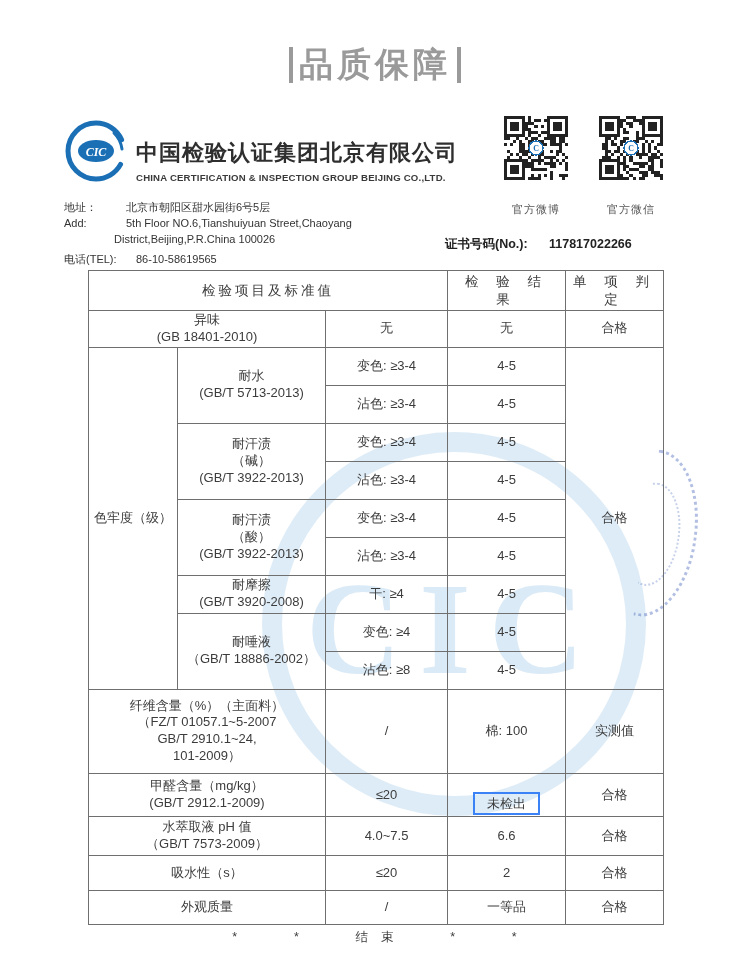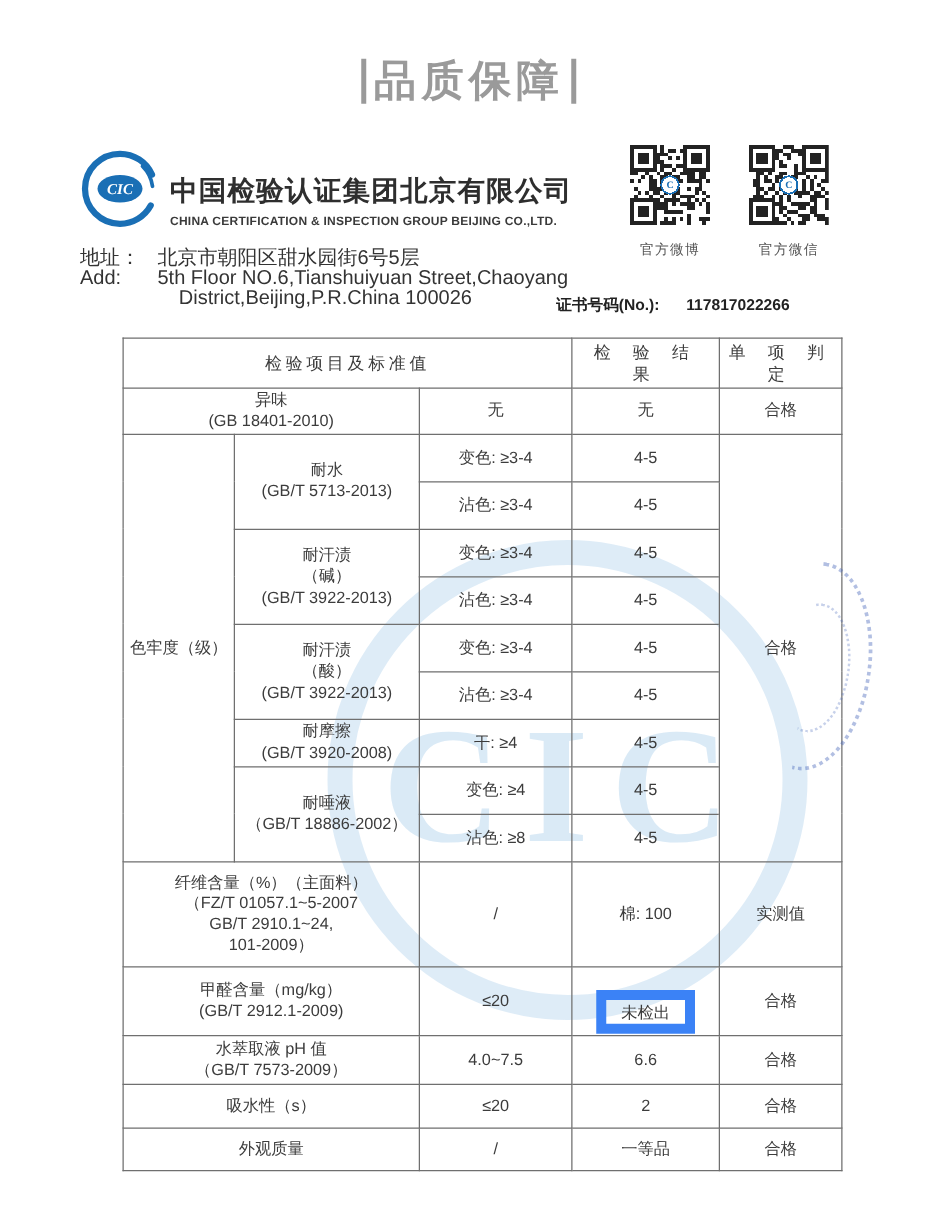--- a/index.html
+++ b/index.html
@@ -22,43 +22,43 @@
   .org { position:absolute; top:118px; left:64px; display:flex; align-items:center; }
   .org-logo { width:64px; height:64px; }
   .org-names { margin-left:8px;margin-top:20px; }
   .org-name-cn { font-size:22px; font-weight:bold; color:#2e2e2e; letter-spacing:1px; }
   .org-name-en { font-size:9.6px; font-weight:bold; color:#3a3a3a; margin-top:4px; letter-spacing:0.2px; }
   
   .qr-block { position:absolute; top:116px; display:flex; flex-direction:column; align-items:center; }
   .qr-weibo { left:504px; }
   .qr-wechat { left:599px; }
   .qr-box { width:64px; height:64px; }
-  .qr-label { margin-top:12px; font-size:11px; color:#555; letter-spacing:1px;font-family:Liberation Serif, serif; }
+  .qr-label { margin-top:22px; font-size:11px; color:#555; letter-spacing:1px;font-family:Liberation Serif, serif; }
   
-  .contact { position:absolute; top:199px; left:64px; font-size:16px; line-height:16px; color:#333; }
+  .contact { position:absolute; top:199px; left:64px; font-size:11px; line-height:16px; color:#333; }
   .contact .row { display:flex; }
   .contact .lbl { width:62px; flex:none; }
-  .contact .ind { margin-left:79px; }
+  .contact .ind { margin-left:50px; }
   .cert { position:absolute; top:235px; left:445px; font-size:12.5px; line-height:18px; color:#222; font-weight:600; }
   .cert .row { display:flex; }
   .cert .lbl { width:104px; flex:none; }
   
   .report-table {
-    position:absolute; top:270px; left:98px; width:575px;
+    position:absolute; top:270px; left:88px; width:575px;
     border-collapse:collapse; table-layout:fixed; z-index:1; position:absolute;
   }
   .report-table td, .report-table th {
     border:1px solid #6f6f6f; text-align:center; vertical-align:middle;
     font-size:13px; font-weight:normal; color:#3c3c3c; padding:1px 2px;
     white-space:pre-line; line-height:1.3; background:transparent;
   }
   .report-table th { letter-spacing:3px; font-size:13.5px; }
   th.sp { letter-spacing:7px;text-align:center; }
   .red-box {
-    display:inline-block; border:8px solid #3b82f6; padding:2px 12px; line-height:1.2;
+    display:inline-block; border:2px solid #3b82f6; padding:2px 12px; line-height:1.2;
   }
   .end-line {
     position:absolute; top:929px; left:88px; width:575px; text-align:center;
     font-size:12.5px; color:#3c3c3c; white-space:pre; letter-spacing:2px; z-index:1;
   }
   
   .watermark {
     position:absolute; left:262px; top:432px; width:384px; height:384px;
     border:20px solid rgba(168,205,233,0.38); border-radius:50%;
     display:flex; align-items:center; justify-content:center; z-index:0;
@@ -399,20 +399,24 @@
   <div class="contact">
     <div class="row">
       <span class="lbl">地址：</span>
       <span>北京市朝阳区甜水园街6号5层</span>
     </div>
     <div class="row">
       <span class="lbl">Add:</span>
       <span>5th Floor NO.6,Tianshuiyuan Street,Chaoyang</span>
     </div>
     <div class="ind">District,Beijing,P.R.China   100026</div>
+    <div class="row" style="margin-top:4px;">
+      <span class="lbl" style="width:72px;">电话(TEL):</span>
+      <span>86-10-58619565</span>
+    </div>
   </div>
 
   <div class="cert">
     <div class="row">
       <span class="lbl">证书号码(No.):</span>
       <span>117817022266</span>
     </div>
   </div>
 
   <div class="watermark">
@@ -526,14 +530,15 @@
     </tr>
     <tr style="height:34px">
       <td colspan="2">外观质量</td>
       <td>/</td>
       <td>一等品</td>
       <td>合格</td>
     </tr>
   </tbody>
     </table>
 
+  <div class="end-line">*          *          结  束          *          *</div>
 
 </div>
 
 </body></html>

